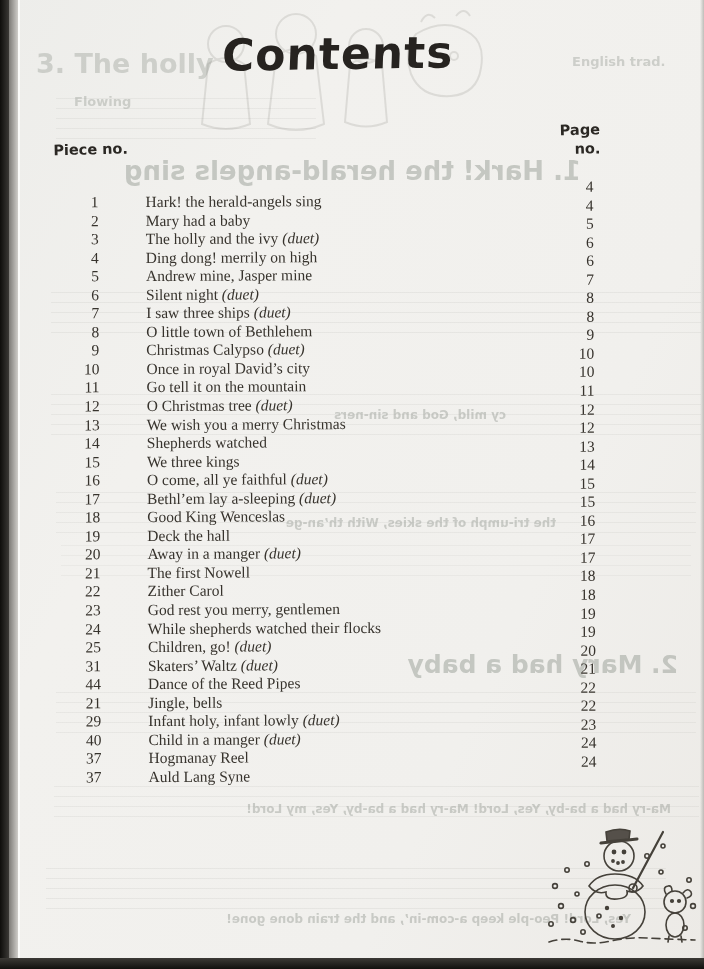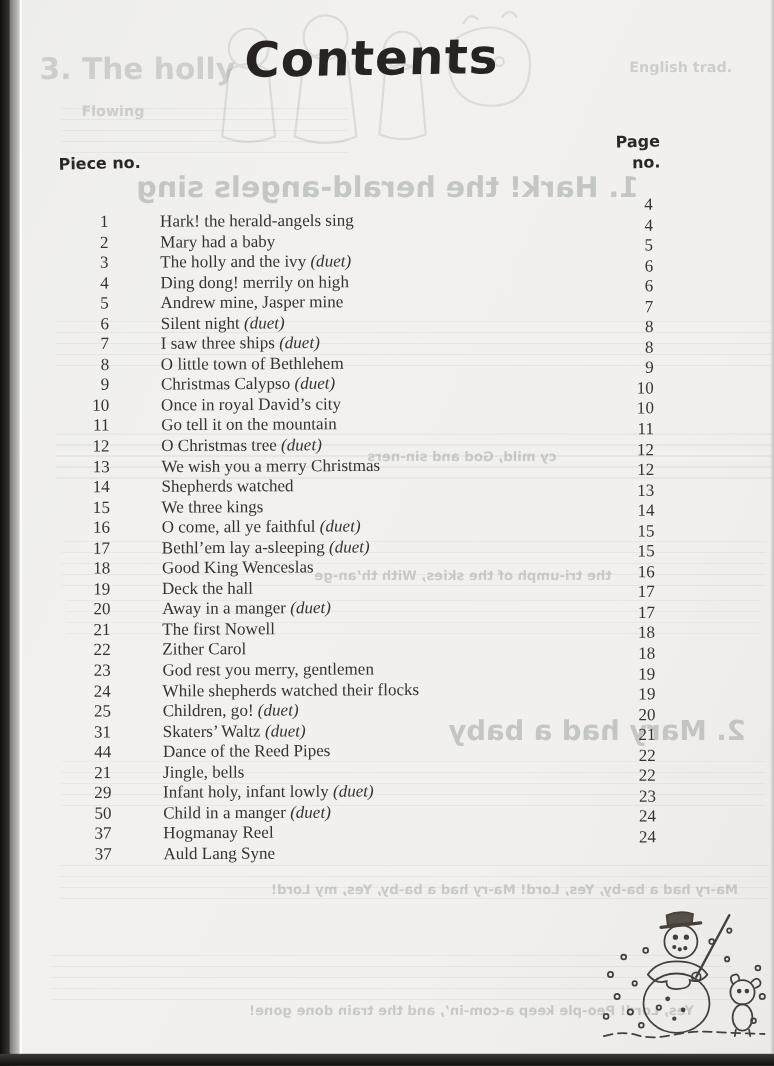--- a/index.html
+++ b/index.html
@@ -235,21 +235,21 @@
         <span class="no">21</span>
         <span class="t">Jingle, bells</span>
         <span class="pg">22</span>
       </div>
       <div class="row">
         <span class="no">29</span>
         <span class="t">Infant holy, infant lowly<em> (duet)</em></span>
         <span class="pg">22</span>
       </div>
       <div class="row">
-        <span class="no">50</span>
+        <span class="no">40</span>
         <span class="t">Child in a manger<em> (duet)</em></span>
         <span class="pg">23</span>
       </div>
       <div class="row">
         <span class="no">37</span>
         <span class="t">Hogmanay Reel</span>
         <span class="pg">24</span>
       </div>
       <div class="row">
         <span class="no">37</span>

